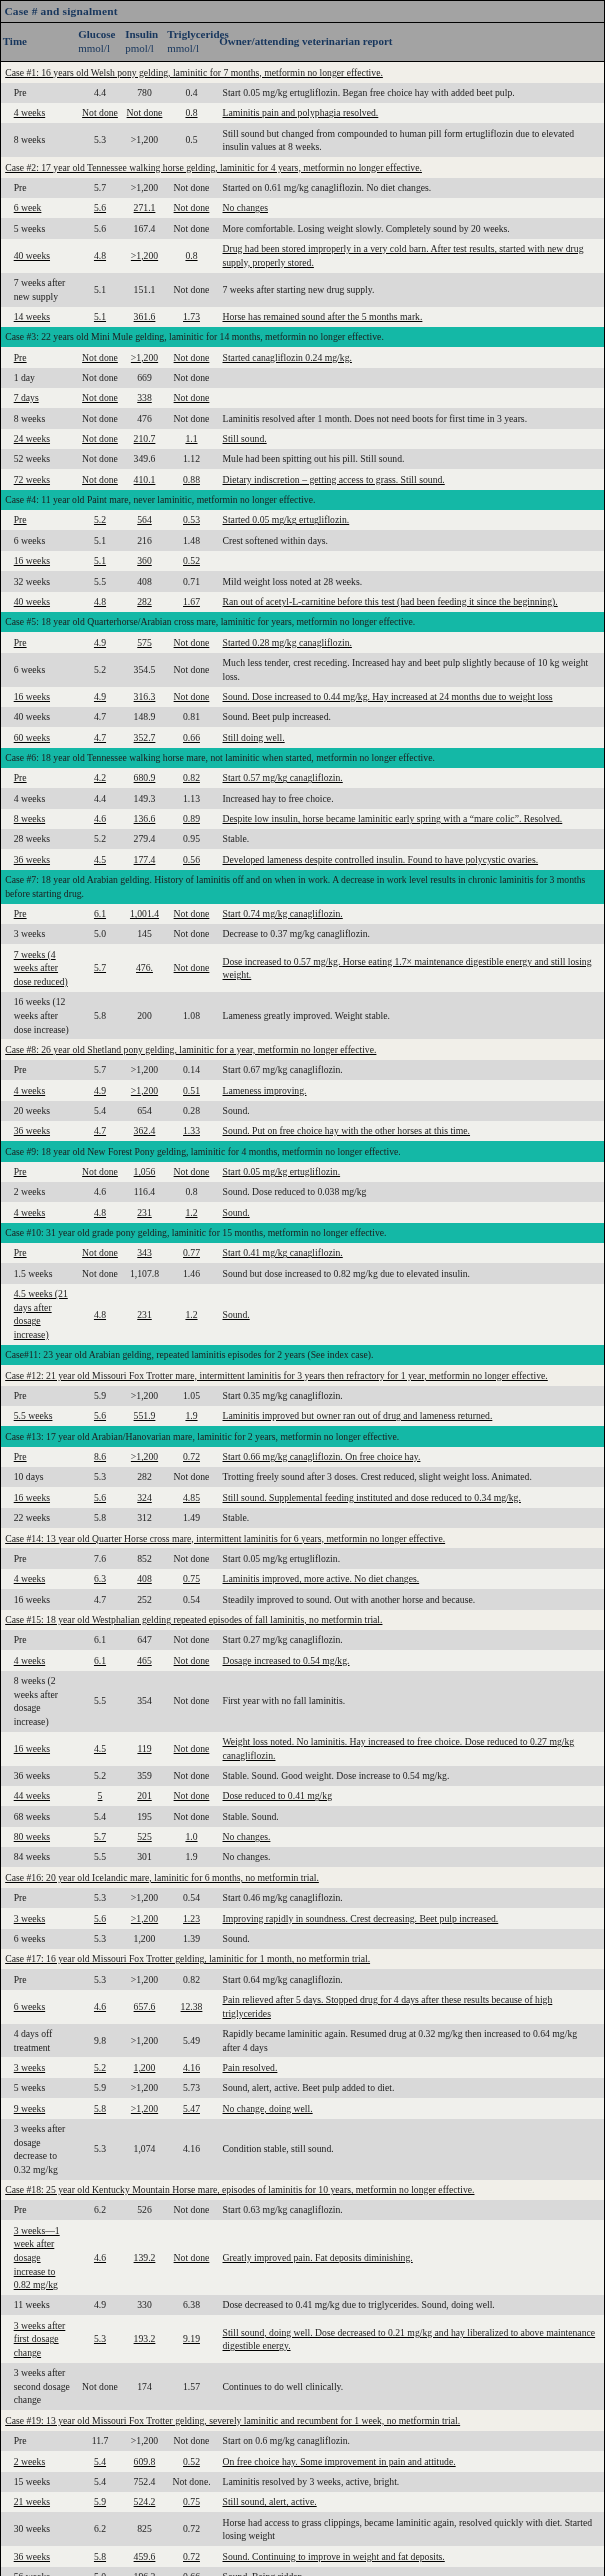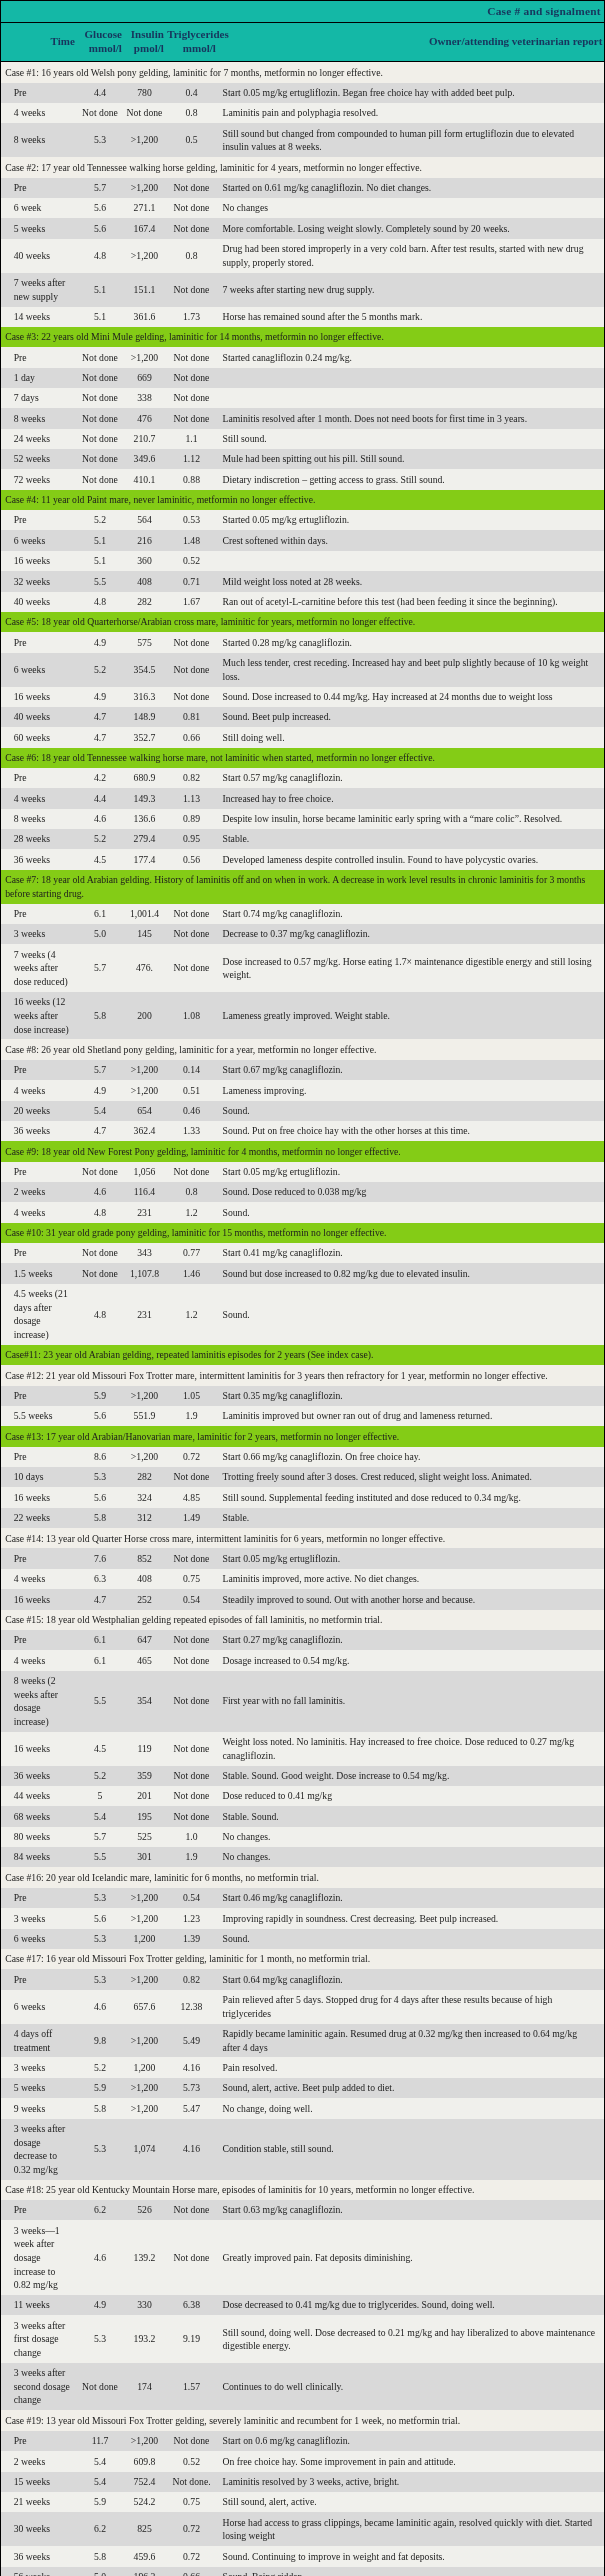--- a/index.html
+++ b/index.html
@@ -1,31 +1,31 @@
 <!DOCTYPE html>
 <html style="font-size:13.5px"><head>
 <meta charset="utf-8">
 <style>
   html,body { margin:0; padding:0; background:#ffffff; }
   body { font-family:"Liberation Serif", serif; -webkit-font-smoothing:antialiased; }
   .wrap { width:605px; }
   table.case-table { width:605px; border-collapse:collapse; border:1.7px solid #000; table-layout:fixed; }
-  thead th { background:#14b8a6; color:#17365d; font-weight:bold; text-align:right; }
+  thead th { background:#a3a3a3; color:#17365d; font-weight:bold; text-align:left; }
   tr.title-row th { font-size:11.4px; padding:4.2px 3.4px 5px; border-bottom:1.3px solid #000; letter-spacing:0.2px; }
   tr.col-row th { font-size:11px; padding:3.4px 1.7px 6px; border-bottom:1.3px solid #000; vertical-align:middle; line-height:1.3; }
-  tr.col-row th .unit { display:block; font-weight:bold; }
+  tr.col-row th .unit { display:block; font-weight:normal; }
   td { font-size:9.7px; color:#1c1c1c; line-height:1.4; vertical-align:middle; padding:3.4px 2.5px; word-wrap:break-word; }
   td.time { text-align:left; padding-left:12.7px; padding-right:3.4px; }
   td.num { text-align:center; }
   td.report { text-align:left; padding-left:5px; padding-right:8.5px; }
   tr.case-hdr td { text-align:left; padding:3.4px 6.8px 3.4px 4.2px; font-size:9.7px; }
-  tr.shade-l { background:#f0f0ec; }
+  tr.shade-l { background:#f0f0ec;text-decoration:underline; }
   tr.shade-g { background:#d9d9d9; }
   tr.case-hdr.shade-l { background:#f1efe9; }
-  tr.case-hdr.shade-g { background:#84cc16; }
+  tr.case-hdr.shade-g { background:#14b8a6; }
 </style>
 </head>
 <body>
 
 <div class="wrap">
   <table class="case-table">
     <colgroup>
       <col style="width:76px">
       <col style="width:47px">
       <col style="width:42px">
@@ -325,21 +325,21 @@
           <td class="time">4 weeks</td>
           <td class="num">4.9</td>
           <td class="num">&gt;1,200</td>
           <td class="num">0.51</td>
           <td class="report">Lameness improving.</td>
         </tr>
         <tr class="data-row shade-g">
           <td class="time">20 weeks</td>
           <td class="num">5.4</td>
           <td class="num">654</td>
-          <td class="num">0.46</td>
+          <td class="num">0.28</td>
           <td class="report">Sound.</td>
         </tr>
         <tr class="data-row shade-l">
           <td class="time">36 weeks</td>
           <td class="num">4.7</td>
           <td class="num">362.4</td>
           <td class="num">1.33</td>
           <td class="report">Sound. Put on free choice hay with the other horses at this time.</td>
         </tr>
         <tr class="case-hdr shade-g">

